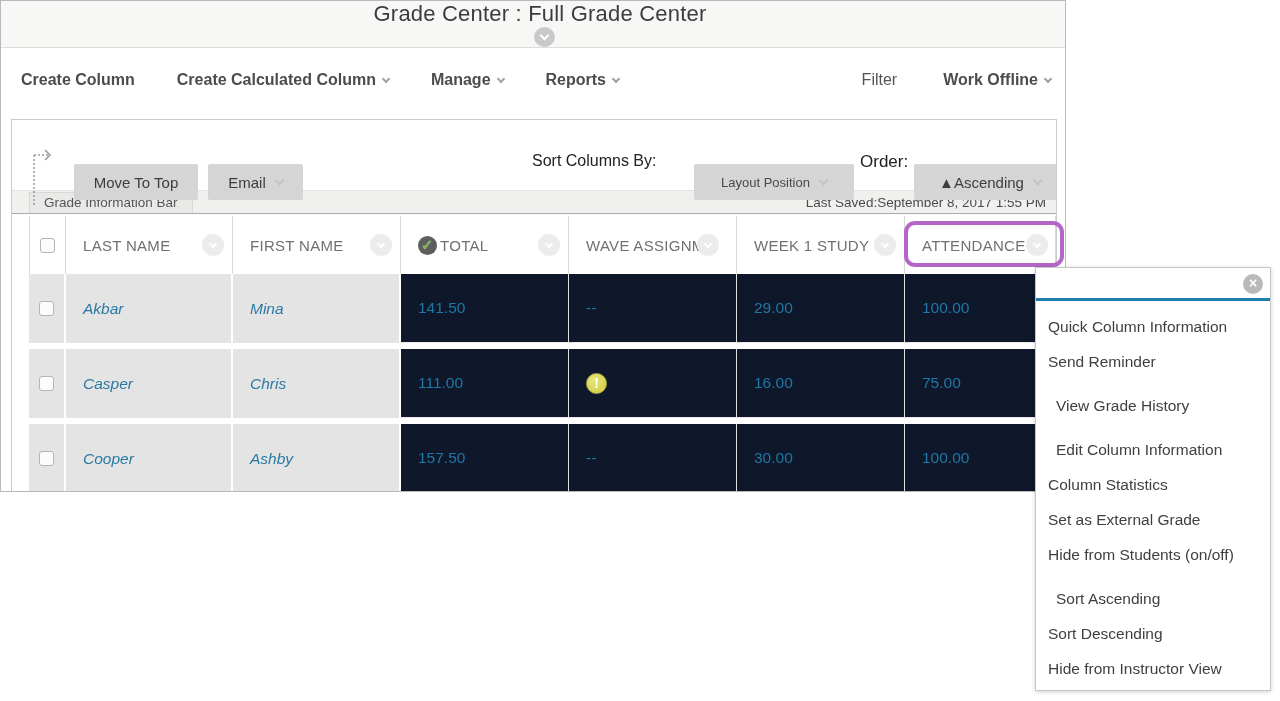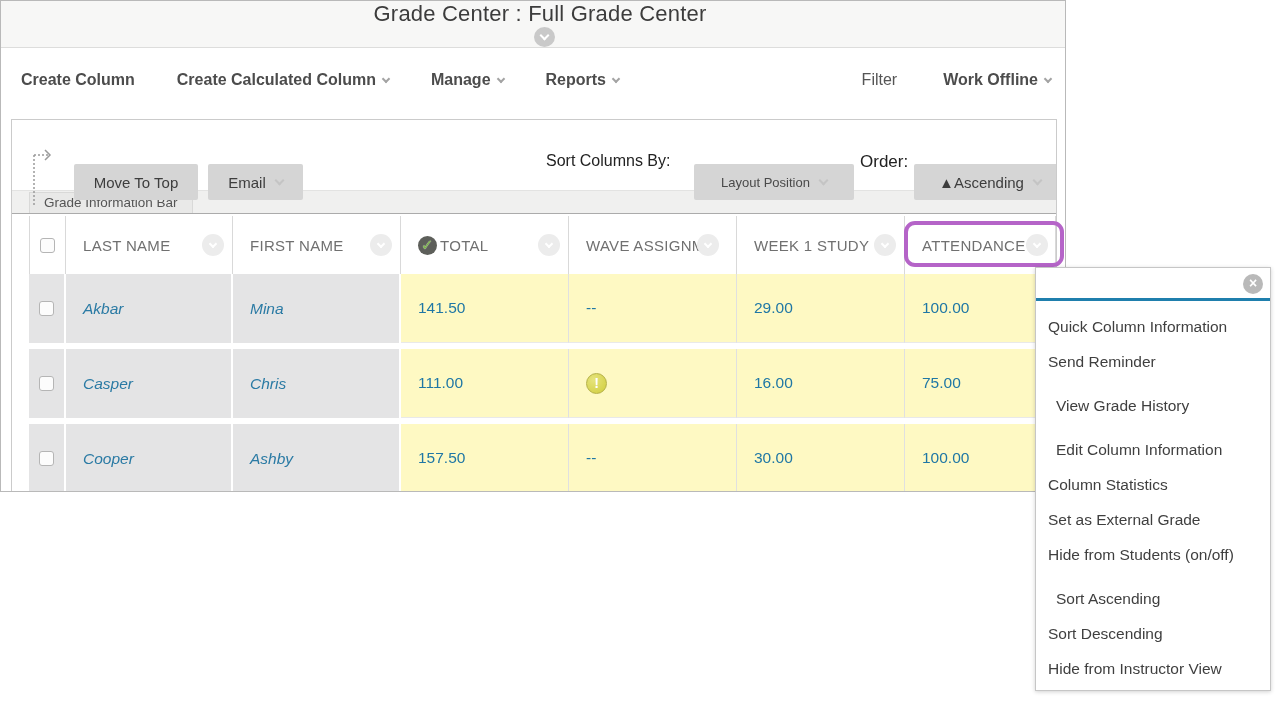--- a/index.html
+++ b/index.html
@@ -34,21 +34,21 @@
   .toolbar { position:relative; height:70px; background:#fff; }
   .drag-arrow { position:absolute; left:8px; top:25px; }
   .btn { display:inline-flex; align-items:center; justify-content:center;
          background:#d5d5d5; color:#3d3d3d; font-size:15px; border:none;
          border-radius:2px; height:36px; cursor:pointer;margin-top:21px; }
   .btn .lite-chev { width:7px; height:7px; border-right:2px solid #c4c4c4;
          border-bottom:2px solid #c4c4c4; transform:rotate(45deg); margin-left:10px; margin-top:-4px; }
   #btn-move { position:absolute; left:62px; top:23px; width:124px; }
   #btn-email { position:absolute; left:196px; top:23px; width:95px; }
   .sort-label { position:absolute; font-size:16px; color:#222; top:32px; }
-  #lbl-sort { left:534px; }
+  #lbl-sort { left:520px; }
   #btn-layout { position:absolute; left:682px; top:23px; width:160px; font-size:13px; color:#4a4a4a; }
   #lbl-order { left:848px; font-size:17px; }
   #btn-asc { position:absolute; left:902px; top:23px; width:152px; }
 
   .info-bar { height:24px; background:#f0f0ef; border-top:1px solid #e3e3e2;
               border-bottom:1px solid #ababab; display:flex; align-items:center;
               justify-content:space-between; font-size:13.5px; color:#4b4b4b; }
   .info-tab { background:#e9e9e8; border:1px solid #d9d9d8; border-bottom:none;
               padding:2px 14px 3px 14px; margin-left:17px; color:#555; cursor:pointer; }
   .last-saved { margin-right:4px; padding-right:6px; }
@@ -67,21 +67,21 @@
   .hcell.first { border-left:1px solid #d9d9d9; justify-content:center; padding:0; }
   .hcell .hspacer { flex:1; }
   .hchev { flex:none; display:inline-flex; width:22px; height:22px; border-radius:50%;
            background:#ececec; align-items:center; justify-content:center; cursor:pointer; }
   .hchev i { width:6px; height:6px; border-right:2px solid #fff; border-bottom:2px solid #fff;
              transform:rotate(45deg); margin-top:-3px; }
 
   .drow { height:69px; margin-bottom:6px; }
   .dcell { display:flex; align-items:center; font-size:15.5px; }
   .gray { background:#e4e4e5; border-right:2px solid #fff; padding-left:17px; color:#2a7aa4;font-style:italic; }
-  .val  { background:#fef9c3; border-right:1px solid #e0e0e0; border-bottom:1px solid #e9e9e9;
+  .val  { background:#0f172a; border-right:1px solid #e0e0e0; border-bottom:1px solid #e9e9e9;
           padding-left:17px; color:#1f77a5; }
   .gray.cbcell { justify-content:center; padding-left:0; }
   .blue-link { cursor:pointer; }
 
   .cb { width:15px; height:15px; background:#fcfcfc; border:1px solid #b5b5b5;
         border-radius:3px; cursor:pointer; }
 
   
   .check-icon { display:inline-flex; width:19px; height:19px; border-radius:50%;
                 background:#5d5f5a; align-items:center; justify-content:center;
@@ -157,20 +157,21 @@
           </button>
         <span class="sort-label" id="lbl-order">Order:</span>
         <button class="btn" id="btn-asc">
             <span>▲Ascending</span>
             <i class="lite-chev"></i>
           </button>
       </div>
 
       <div class="info-bar">
         <span class="info-tab">Grade Information Bar</span>
+        <span class="last-saved">Last Saved:September 8, 2017 1:55 PM</span>
       </div>
 
       <div class="grid">
 
         <div class="row hrow">
           <div class="cell hcell first c0">
               <span class="cb"></span>
             </div>
           <div class="cell hcell c1">
               <span>LAST NAME</span>

